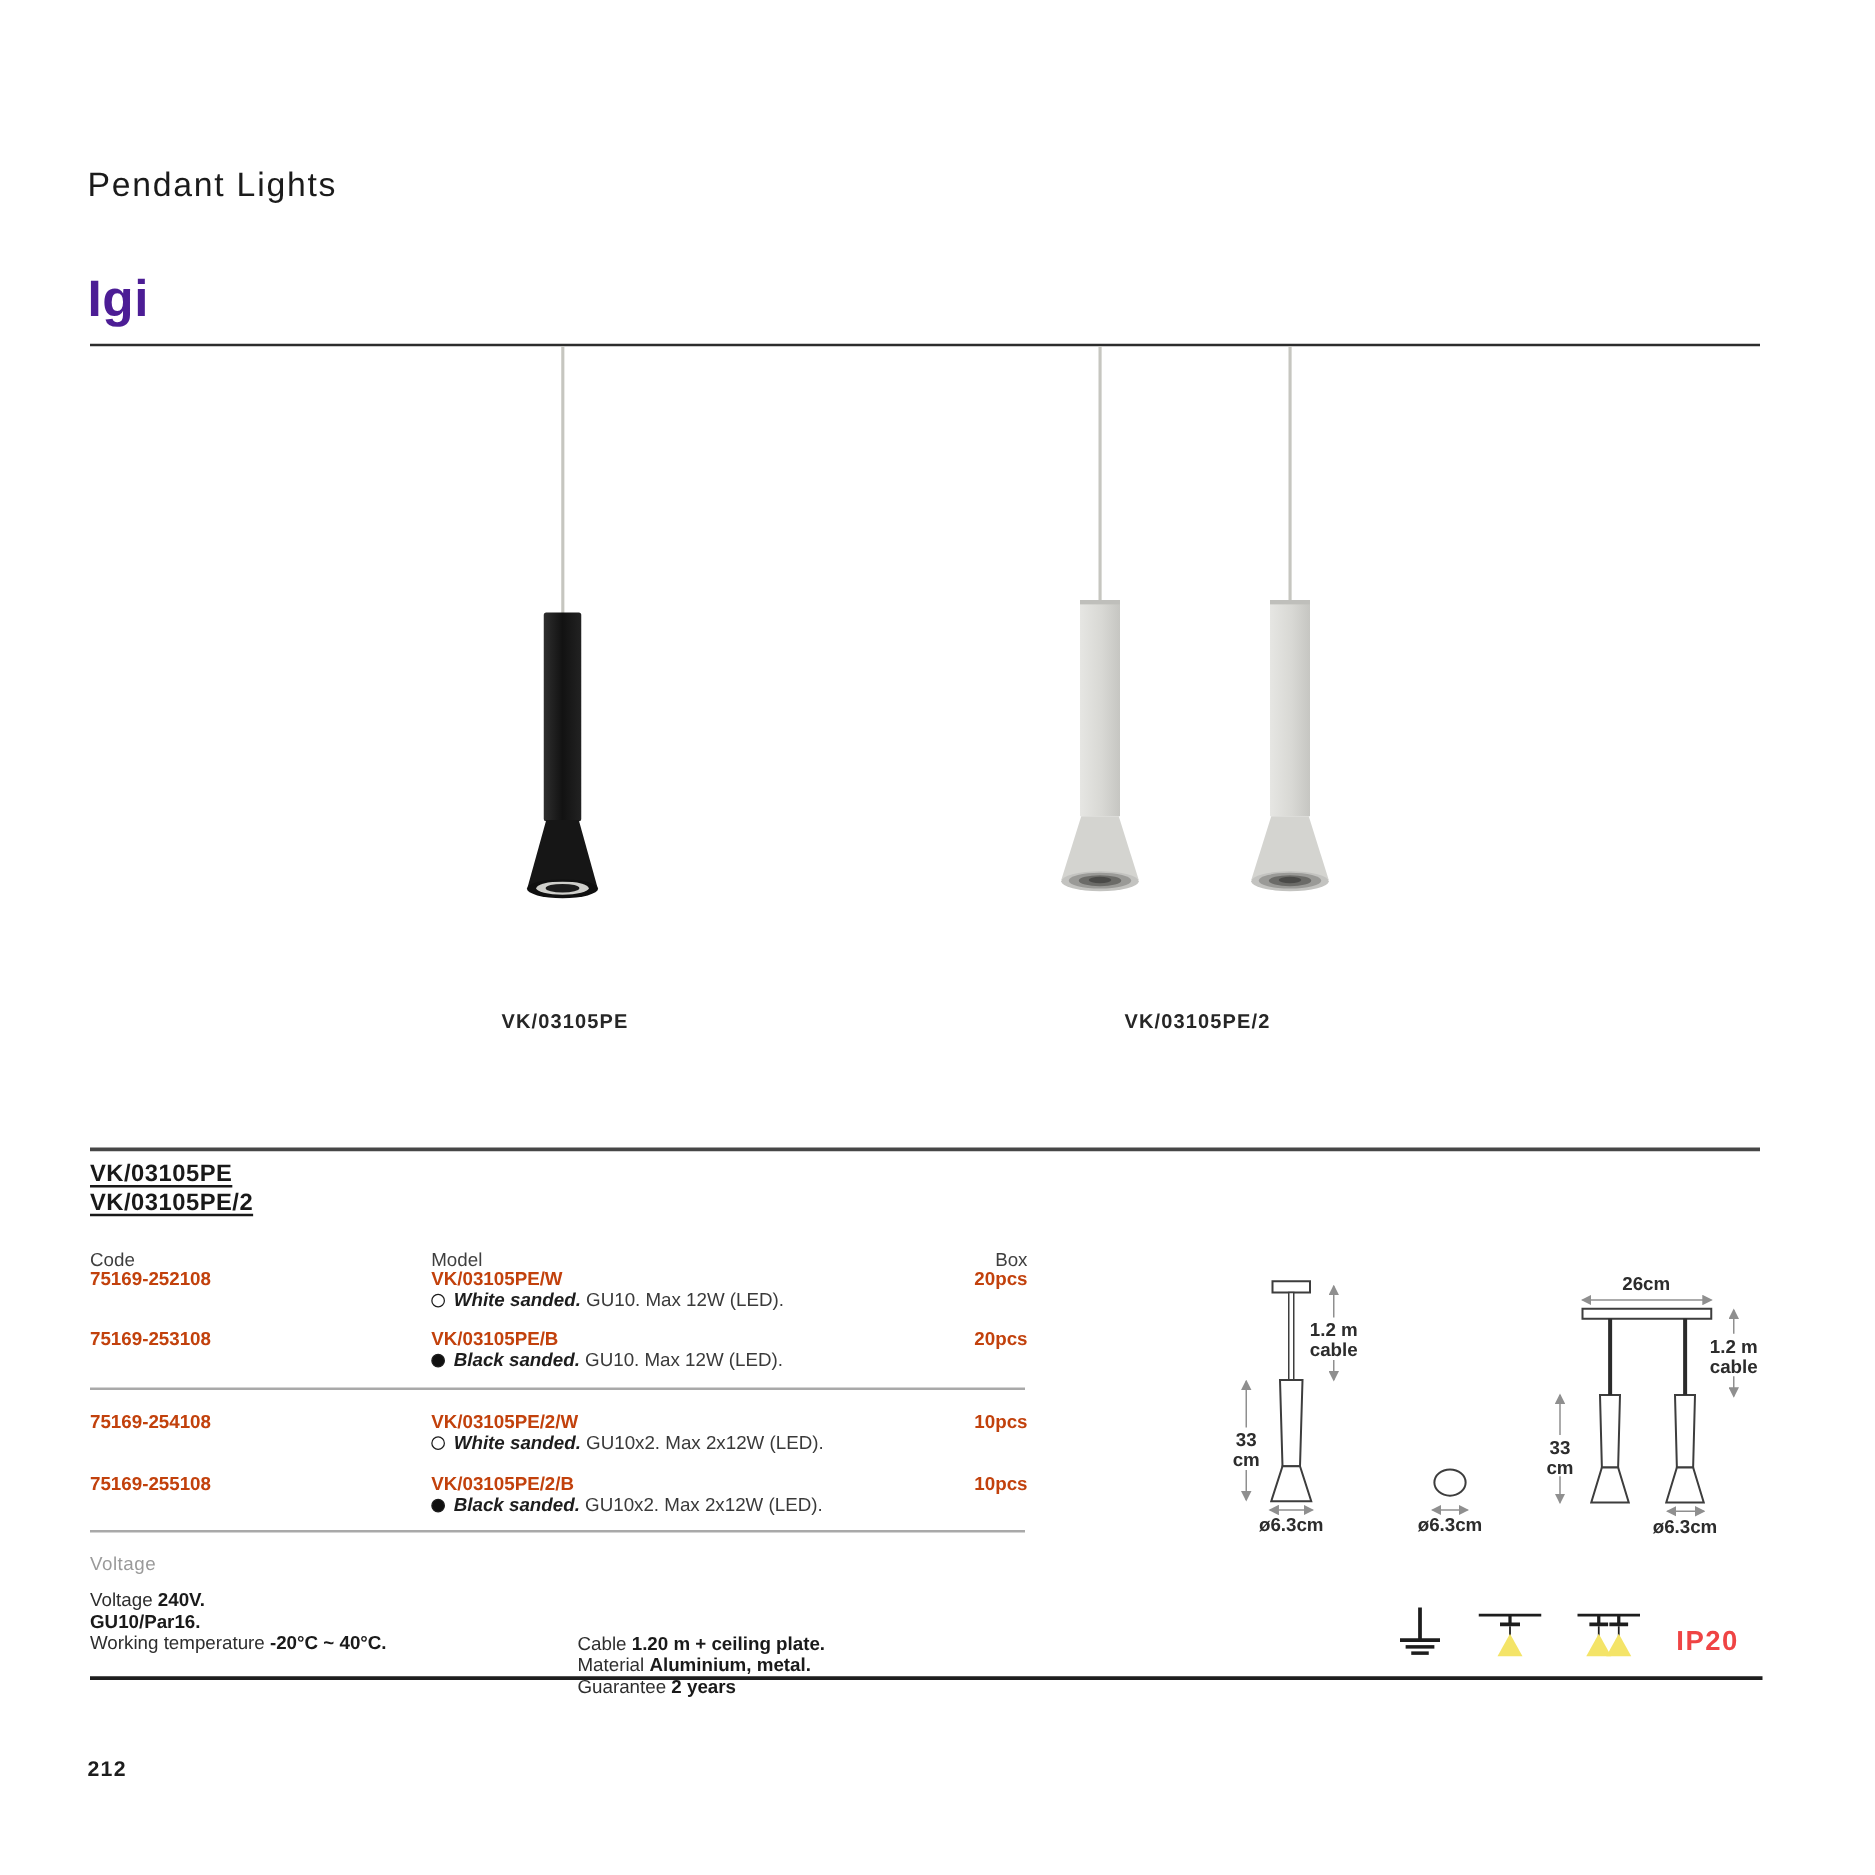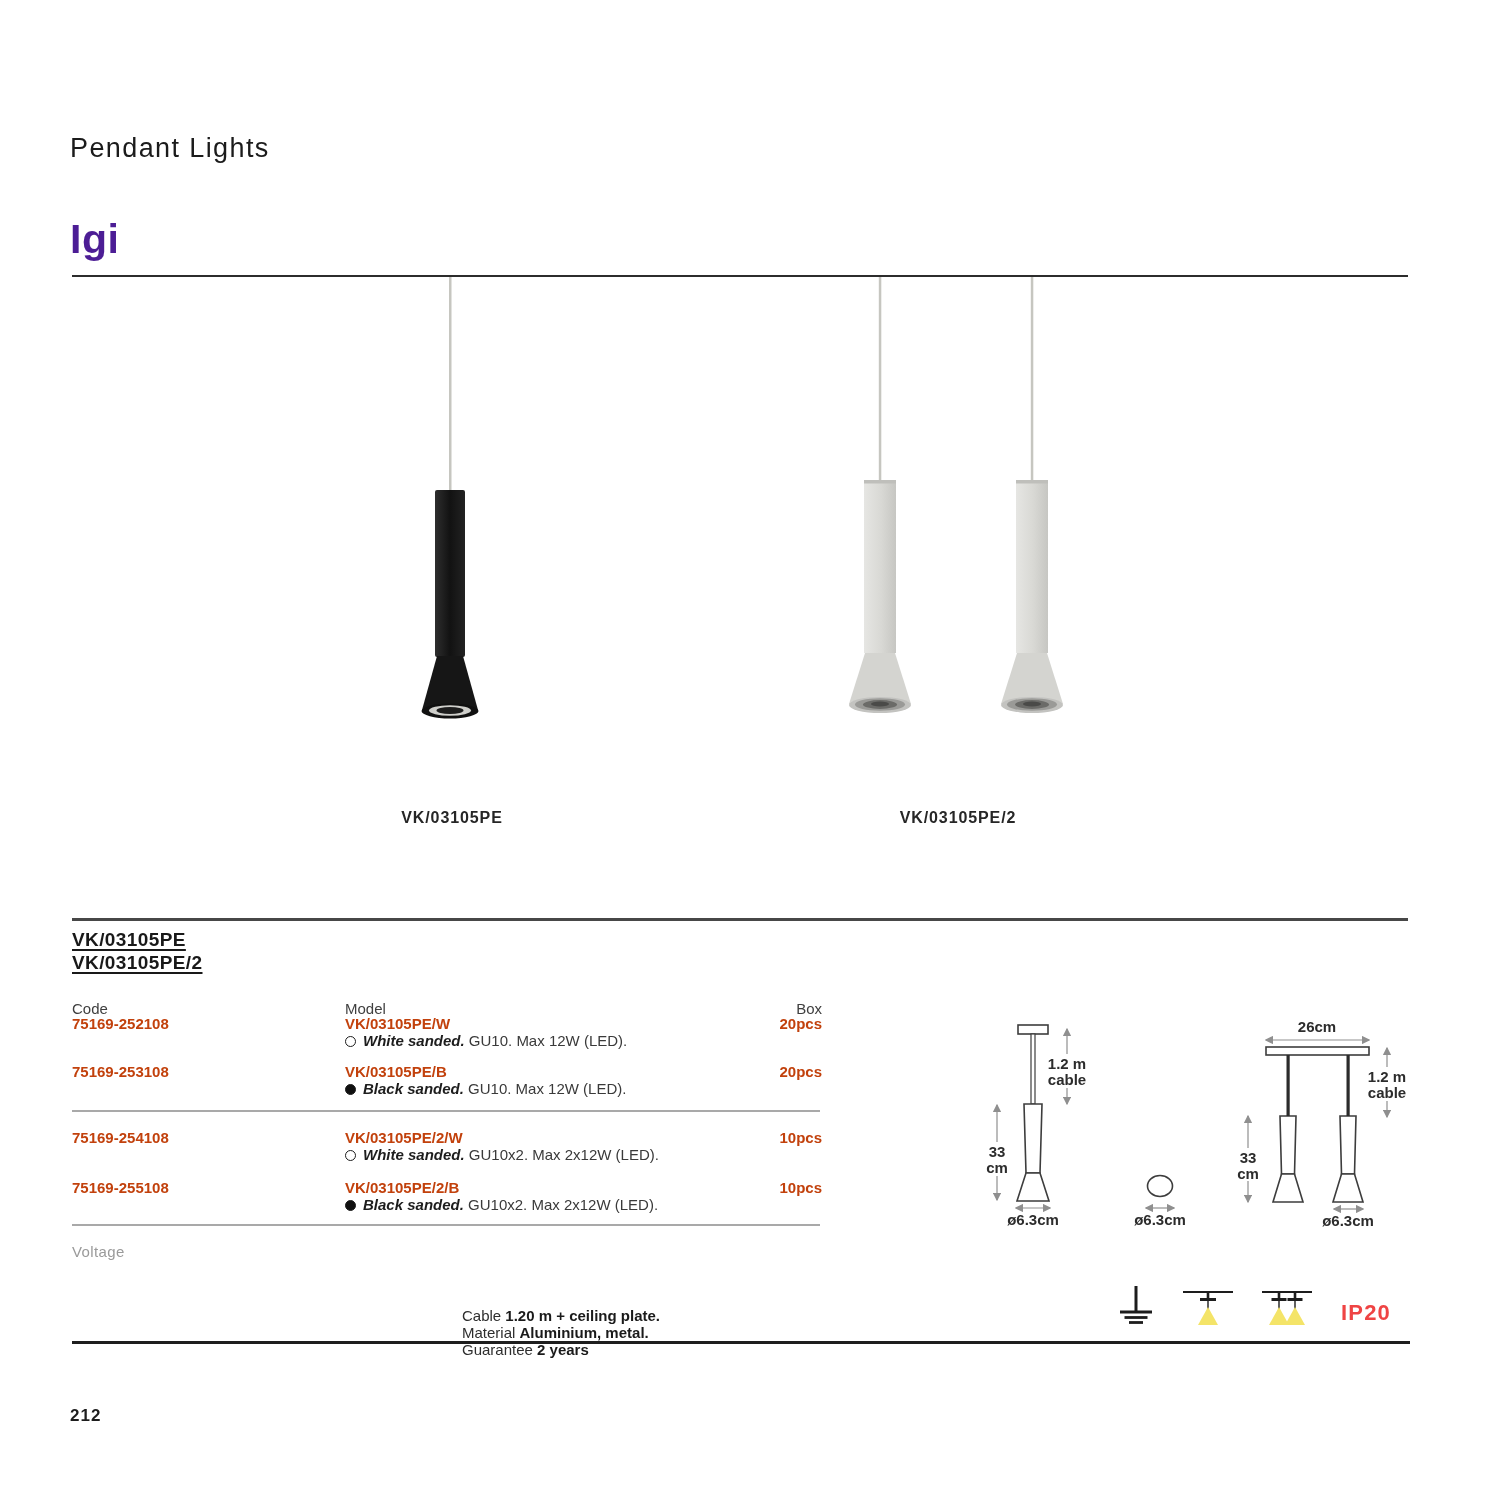--- a/index.html
+++ b/index.html
@@ -151,20 +151,25 @@
       <span class="t-code t-bold">75169-255108</span>
       <span class="t-model t-bold">VK/03105PE/2/B</span>
       <span class="t-box t-bold">10pcs</span>
       <span class="t-finish"><span class="swatch" data-variant="black"></span><span class="fin">Black sanded.</span> <span>GU10x2. Max 2x12W (LED).</span></span>
     </div>
 
     <div class="t-div" style="top:224px;"></div>
   </div>
 
   <div class="abs details-label">Voltage</div>
+  <div class="abs details-col details-left">
+    <div><span>Voltage </span><span class="b">240V.</span></div>
+    <div><span></span><span class="b">GU10/Par16.</span></div>
+    <div><span>Working temperature </span><span class="b">-20°C ~ 40°C.</span></div>
+  </div>
   <div class="abs details-col details-right">
     <div><span>Cable </span><span class="b">1.20 m + ceiling plate.</span></div>
     <div><span>Material </span><span class="b">Aluminium, metal.</span></div>
     <div><span>Guarantee </span><span class="b">2 years</span></div>
   </div>
 
   <svg class="abs draw-svg" viewBox="0 0 480 235">
     <defs>
       <marker id="arr" viewBox="0 0 10 10" refX="8.5" refY="5" markerWidth="7" markerHeight="7" orient="auto-start-reverse">
         <path d="M0,0 L10,5 L0,10 z" fill="#8f8f8f"></path>

